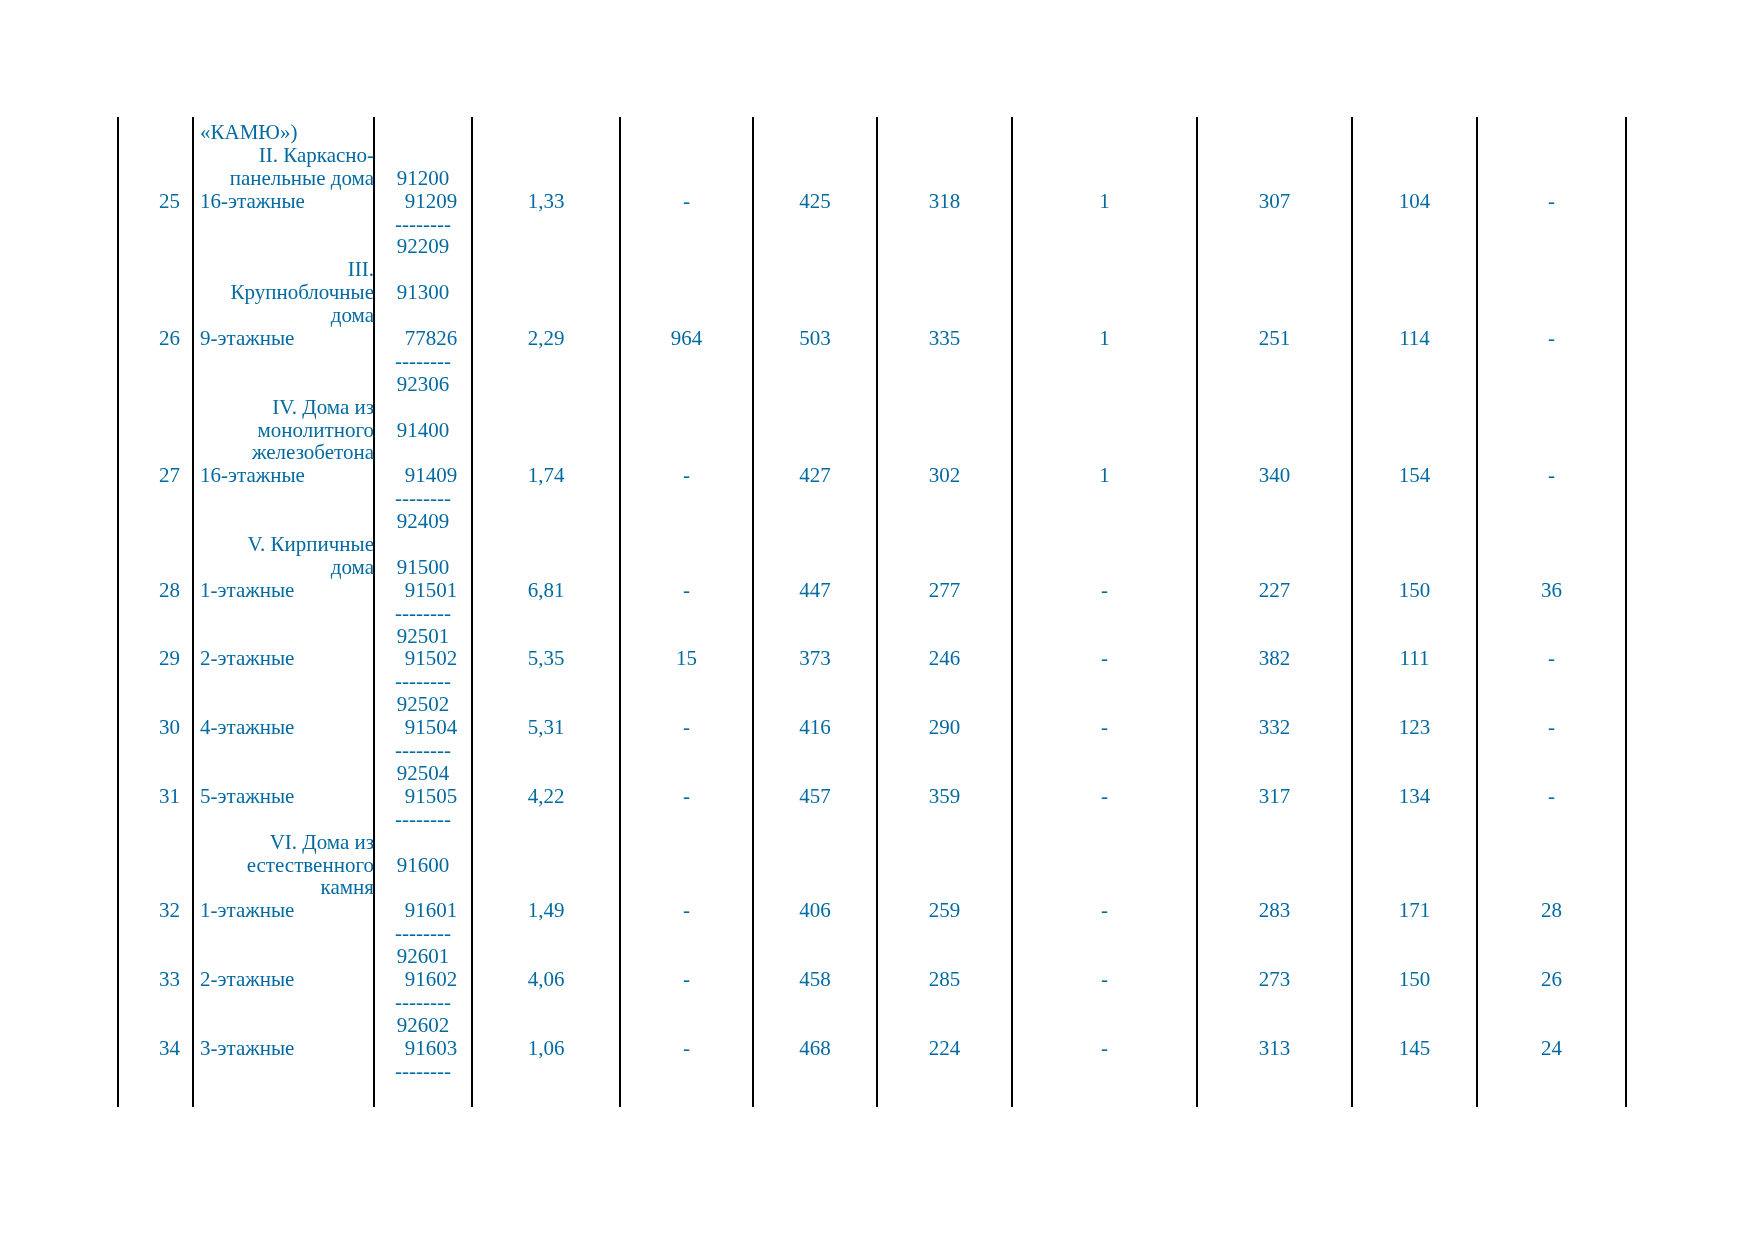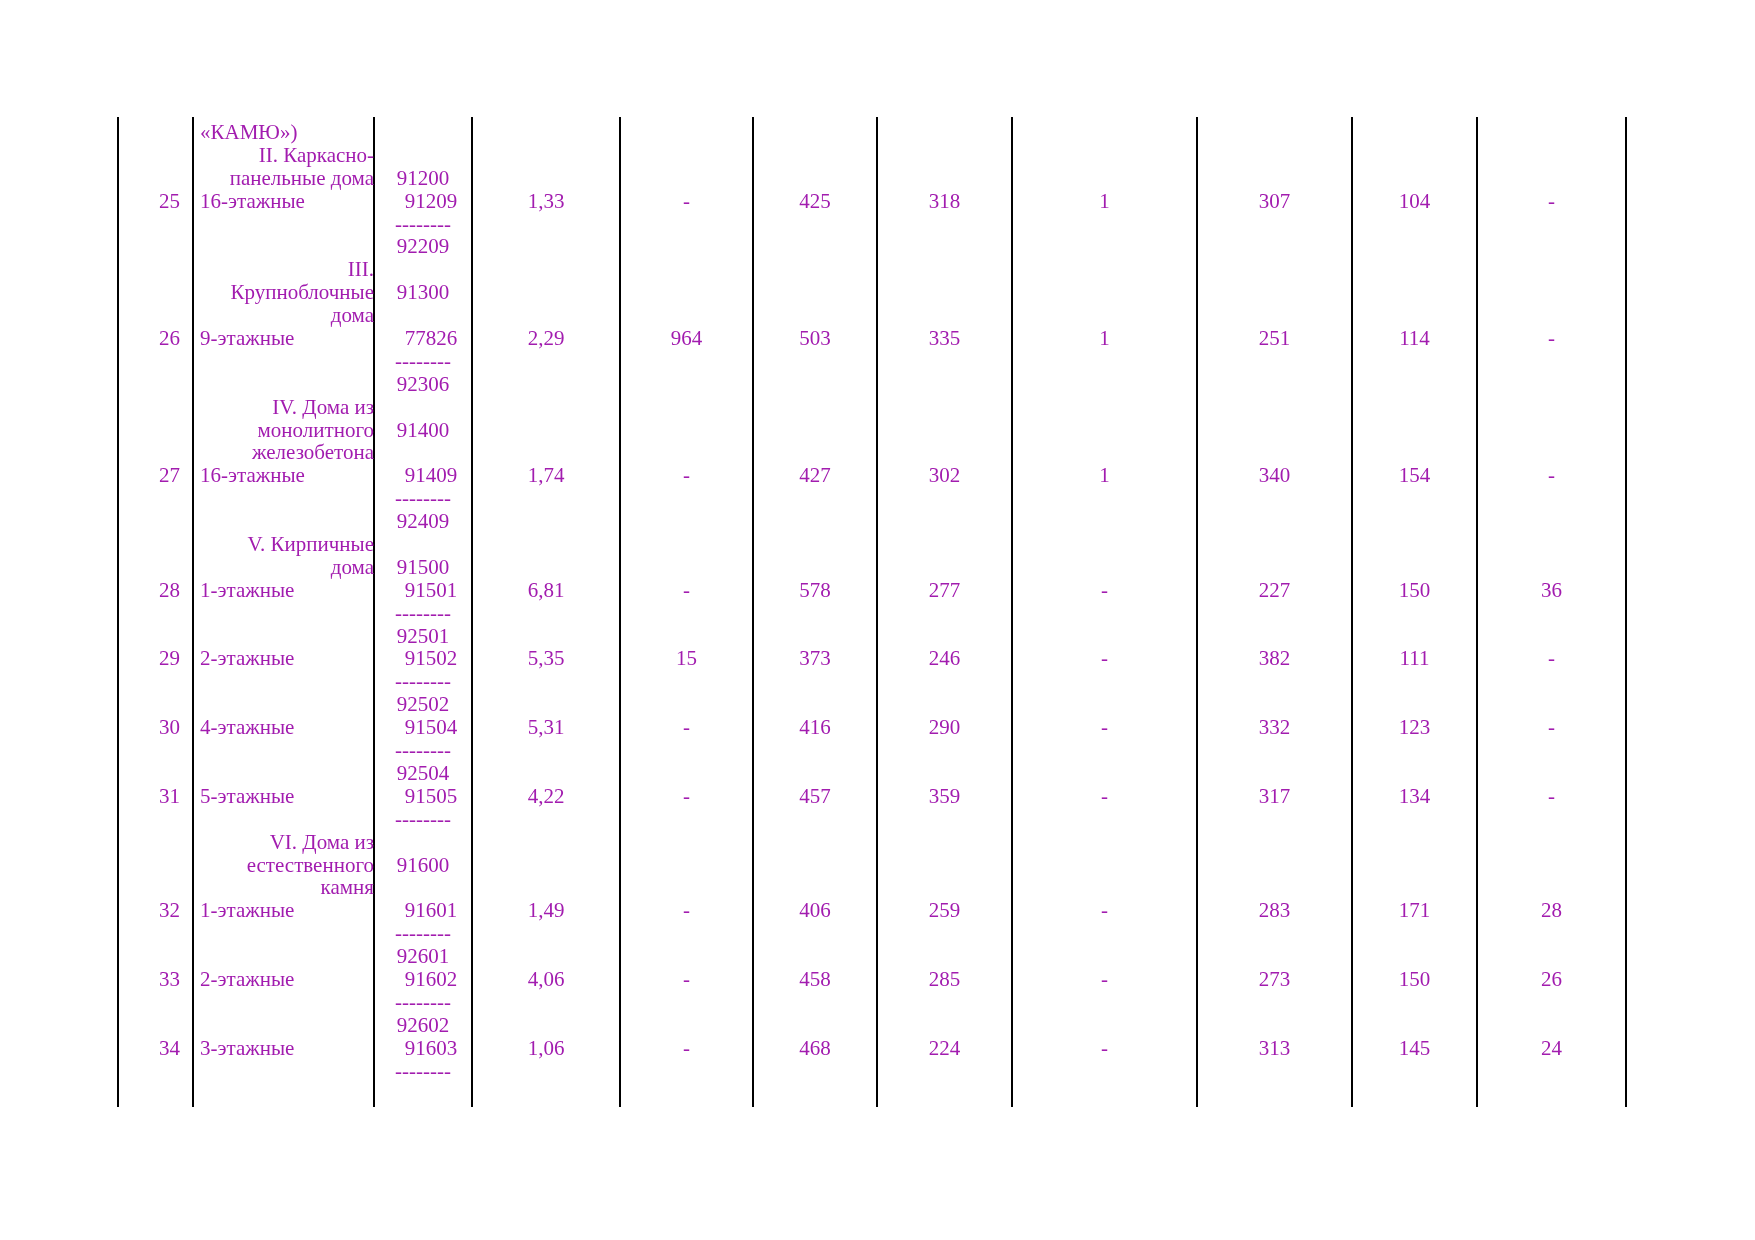--- a/index.html
+++ b/index.html
@@ -7,21 +7,21 @@
     padding: 0;
     background: #ffffff;
   }
   .page {
     position: relative;
     width: 1755px;
     height: 1180px;
     background: #ffffff;
     overflow: hidden;
     font-family: "Liberation Serif", "DejaVu Serif", serif;
-    color: #a21caf;
+    color: #0369a1;
   }
   .rule {
     position: absolute;
     top: 117px;
     height: 990px;
     width: 2px;
     background: #000000;
   }
   .lines {
     position: absolute;
@@ -325,21 +325,21 @@
           <div class="cell val"></div>
           <div class="cell val"></div>
           <div class="cell val"></div>
         </div>
         <div class="line">
           <div class="cell num">28</div>
           <div class="cell desc left">1-этажные</div>
           <div class="cell code shift">91501</div>
           <div class="cell val">6,81</div>
           <div class="cell val">-</div>
-          <div class="cell val">578</div>
+          <div class="cell val">447</div>
           <div class="cell val">277</div>
           <div class="cell val">-</div>
           <div class="cell val">227</div>
           <div class="cell val">150</div>
           <div class="cell val">36</div>
         </div>
         <div class="line">
           <div class="cell num"></div>
           <div class="cell desc center"></div>
           <div class="cell code">--------</div>

